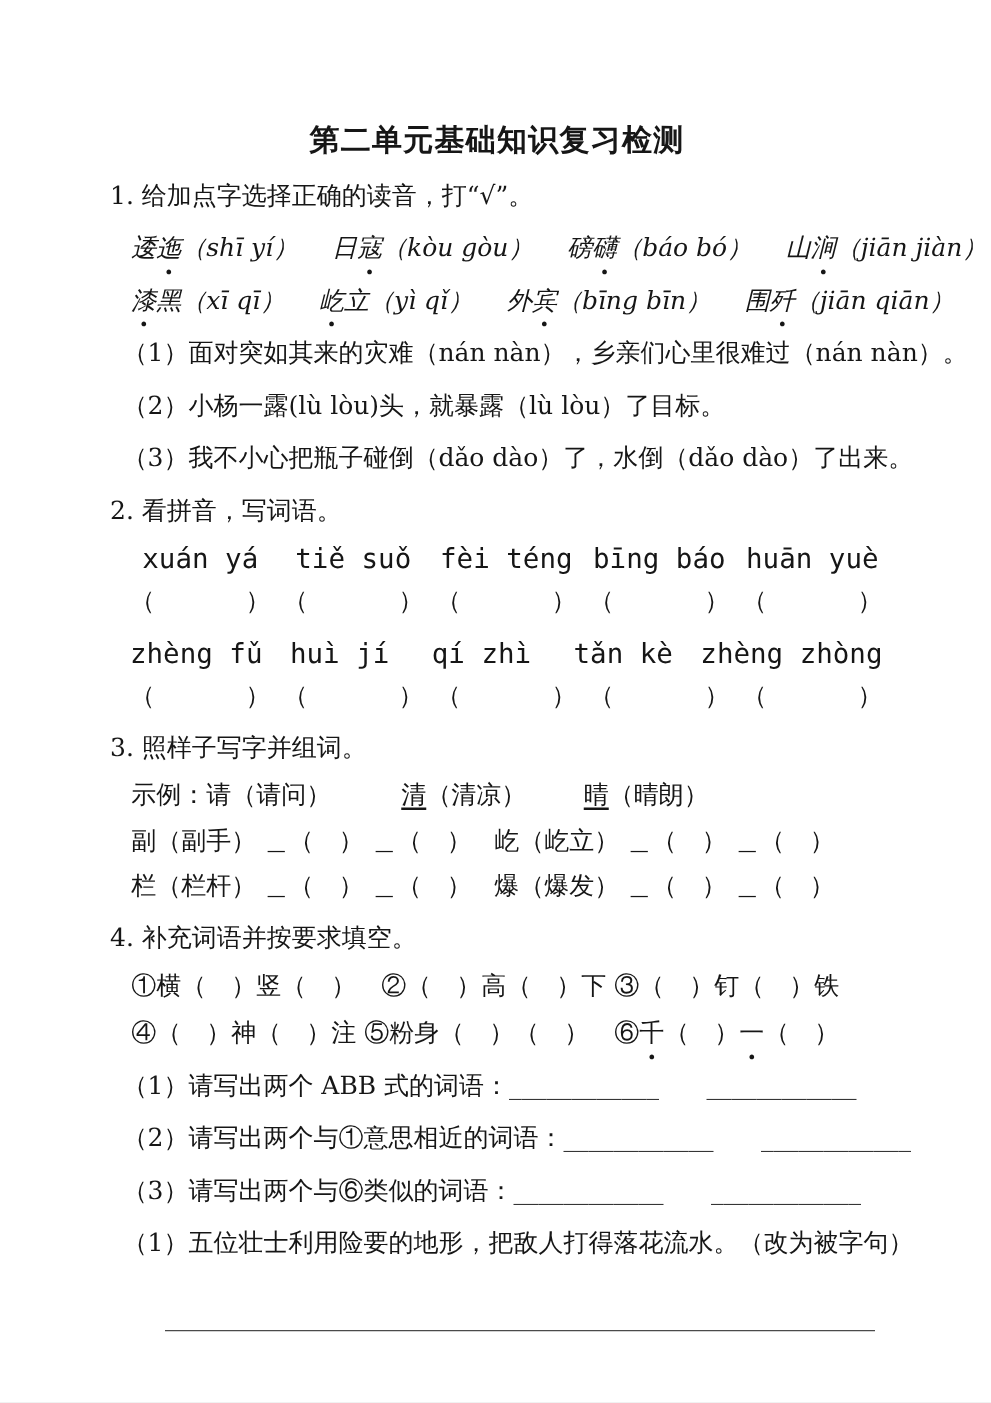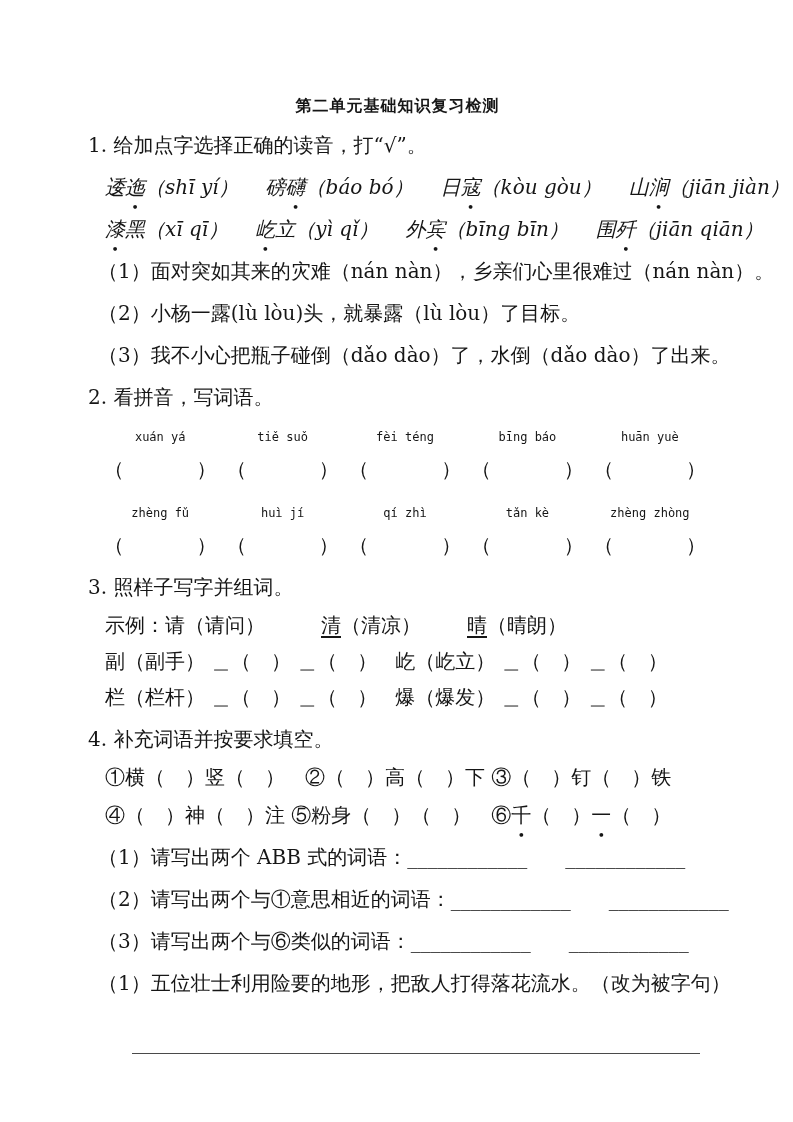--- a/index.html
+++ b/index.html
@@ -4,39 +4,39 @@
 <style>
   html,body{margin:0;padding:0;background:#e8e8e8;}
   .page{
     width:793px;height:1122px;background:#ffffff;box-sizing:border-box;
     padding:96px 86px 0 88px;margin:0 auto;position:relative;
     font-family:"DejaVu Serif","Liberation Serif",serif;
     font-size:20px;color:#161616;overflow:hidden;
   }
   .line{line-height:28px;white-space:nowrap;}
   .title{
-    text-align:center;font-weight:bold;font-size:16px;
+    text-align:center;font-weight:bold;font-size:24px;
     font-family:"DejaVu Sans","Liberation Sans",sans-serif;
     margin-bottom:10px;letter-spacing:1px;
   }
   .q-header{margin-top:14px;}
   .indent1{padding-left:10px;}
   
   .word-row{margin-top:15px;display:flex;gap:27px;padding-left:17px;}
   .word{white-space:nowrap;font-style:italic;}
   .dotted{position:relative;}
   .dotted::after{
     content:"•";position:absolute;left:50%;transform:translateX(-50%);
     bottom:-14px;font-size:13px;line-height:10px;color:#161616;
   }
   .sub{margin-top:14px;}
   
   .pingrid{display:flex;gap:10px;width:602px;margin-left:16px;}
   .pingrid .cell{flex:1;text-align:center;}
-  .pinrow{margin-top:12px;font-size:12px;font-family:"DejaVu Sans Mono","Liberation Mono",monospace;}
+  .pinrow{margin-top:12px;font-size:22px;font-family:"DejaVu Sans Mono","Liberation Mono",monospace;}
   .brrow{margin-top:4px;}
   .bcell{display:flex;justify-content:space-between;}
   
   .ex-line{margin-top:10px;padding-left:17px;font-family:Liberation Serif, serif;}
   .ex-gap1{margin-left:56px;}
   .ex-gap2{margin-left:46px;}
   .ul{text-decoration:underline;text-underline-offset:4px;}
   .q3row{margin-top:8px;padding-left:17px;display:flex;}
   .q3row .blanks{margin-left:6px;}
   .q3row .rbase{margin-left:18px;}
@@ -51,22 +51,22 @@
 <body>
 
 <div class="page">
 
   <div class="title">第二单元基础知识复习检测</div>
 
   <div class="line q-header">1. 给加点字选择正确的读音，打“√”。</div>
 
   <div class="word-row">
     <span class="word"><span>逶</span><span class="dotted">迤</span><span></span><span>（shī yí）</span></span>
+    <span class="word"><span>日</span><span class="dotted">寇</span><span></span><span>（kòu gòu）</span></span>
     <span class="word"><span>磅</span><span class="dotted">礴</span><span></span><span>（báo bó）</span></span>
-    <span class="word"><span>日</span><span class="dotted">寇</span><span></span><span>（kòu gòu）</span></span>
     <span class="word"><span>山</span><span class="dotted">涧</span><span></span><span>（jiān jiàn）</span></span>
   </div>
 
   <div class="word-row">
     <span class="word"><span></span><span class="dotted">漆</span><span>黑</span><span>（xī qī）</span></span>
     <span class="word"><span></span><span class="dotted">屹</span><span>立</span><span>（yì qǐ）</span></span>
     <span class="word"><span>外</span><span class="dotted">宾</span><span></span><span>（bīng bīn）</span></span>
     <span class="word"><span>围</span><span class="dotted">歼</span><span></span><span>（jiān qiān）</span></span>
   </div>
 

